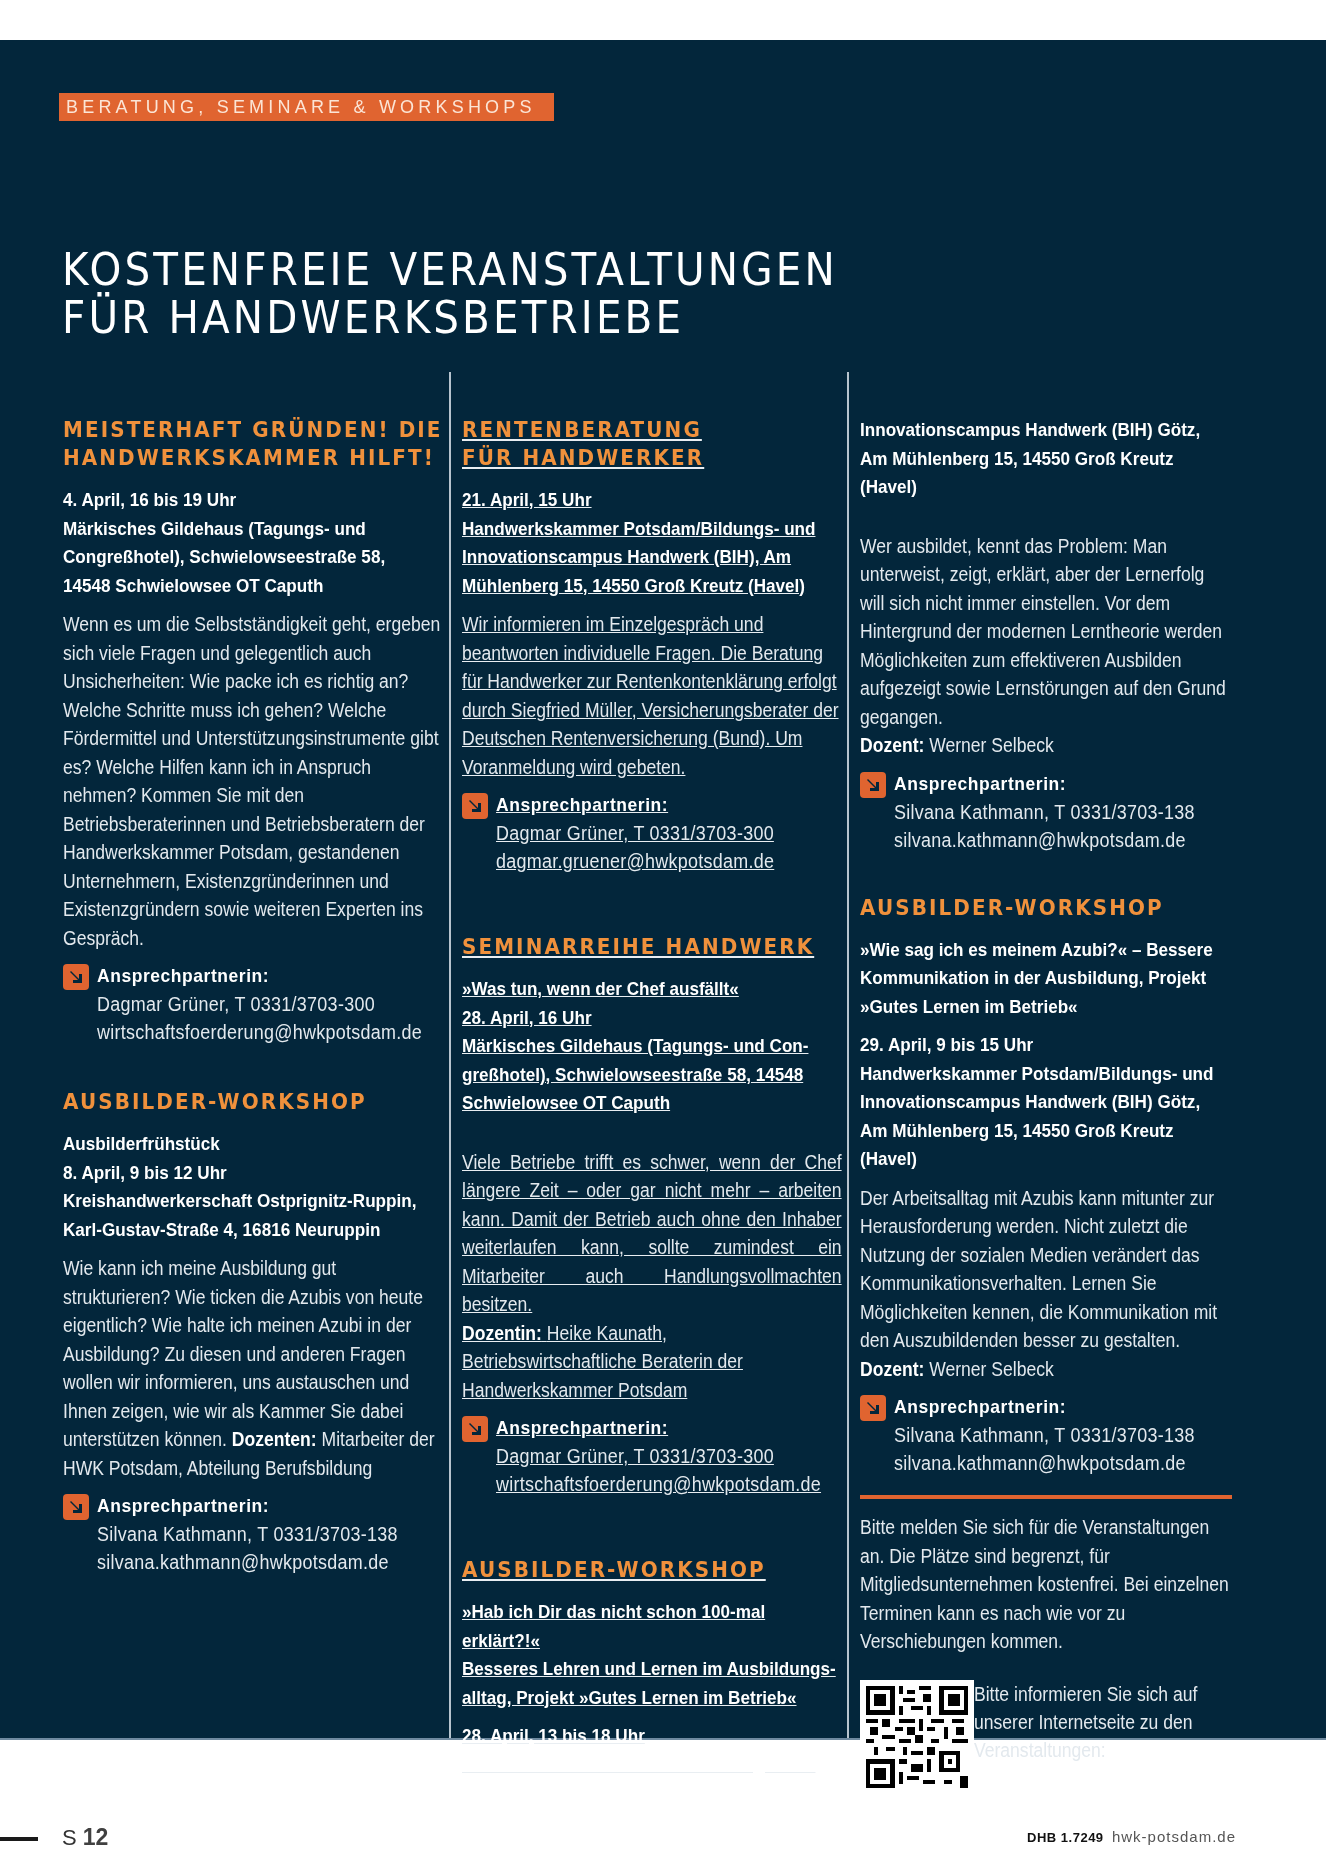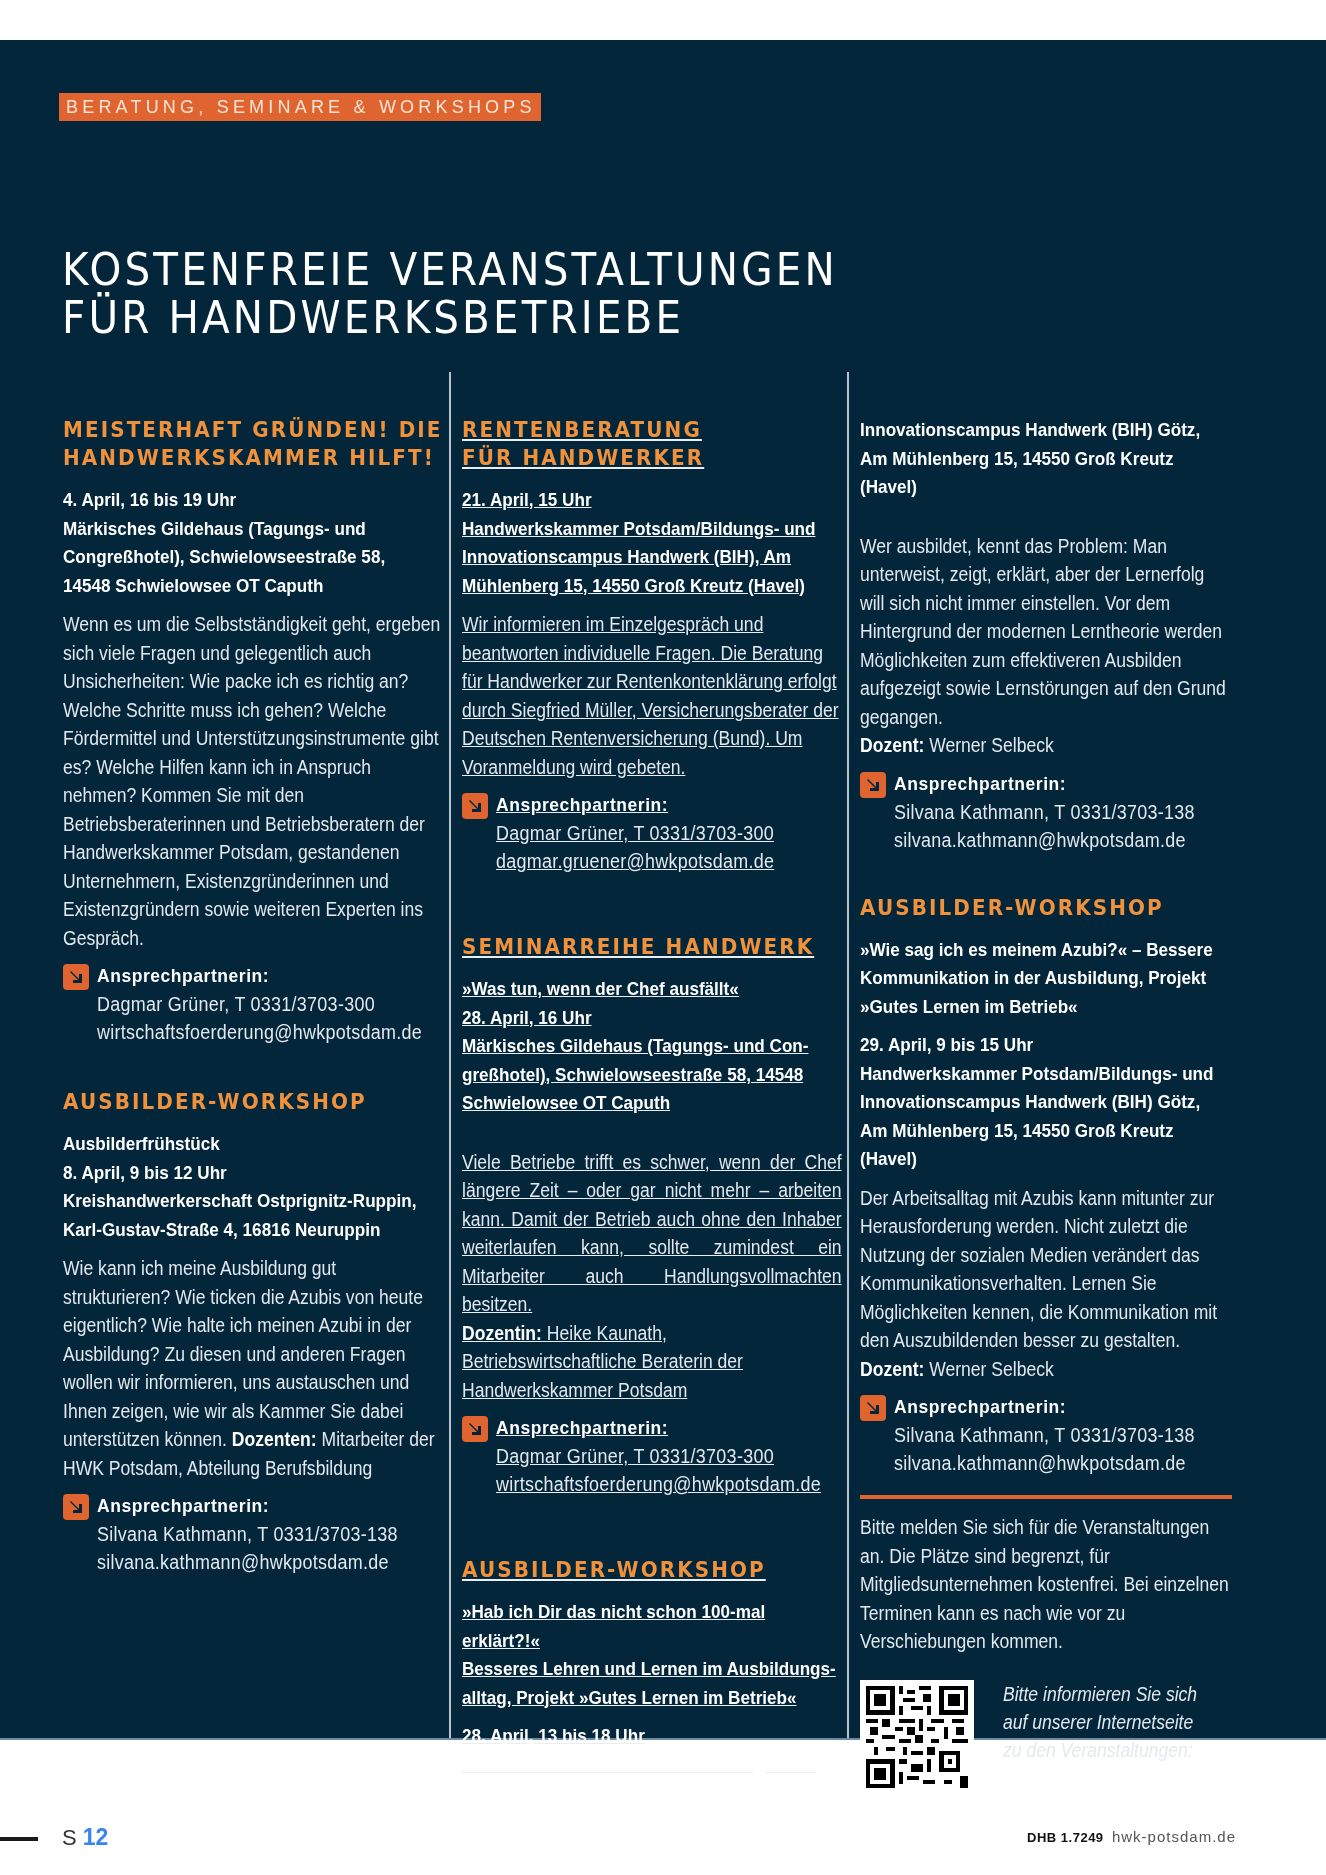--- a/index.html
+++ b/index.html
@@ -8,21 +8,21 @@
 
   .panel {
     position: absolute; left: 0; top: 40px; width: 1326px; height: 1700px;
     background: #03263b; border-bottom: 2px solid #6f8aa0;
   }
   .kicker {
     position: absolute; left: 59px; top: 93px; height: 28px;
     background: #e06430; color: #fbe5d6;
     font-family: "Liberation Sans Narrow", "Liberation Sans", sans-serif;
     font-size: 18px; letter-spacing: 4.2px; line-height: 28px;
-    padding: 0 5px 0 7px; white-space: nowrap;
+    padding: 0 18px 0 7px; white-space: nowrap;
   }
   .title {
     position: absolute; left: 62px; top: 246px; color: #ffffff;
     font-family: "DejaVu Sans", sans-serif; font-weight: normal;
     font-size: 44px; line-height: 48px; letter-spacing: 3.4px;
     transform: scaleX(0.92); transform-origin: left top;
   }
   .title span { display: block; }
 
   .col { position: absolute; top: 372px; color: #e9eef2; margin-top: 44px; }
@@ -60,31 +60,31 @@
     font-size: 19px; line-height: 28px; color: #ffffff; letter-spacing: 0.6px;
     transform: scaleX(0.92); transform-origin: left top; width: 110%;
   }
   .contact-line {
     font-family: "Liberation Sans Narrow", "Liberation Sans", sans-serif;
     font-size: 19.5px; line-height: 28px; color: #e3e9ee; letter-spacing: 0.3px;
     transform: scaleX(0.92); transform-origin: left top; width: 110%; white-space: nowrap;
   }
   .orange-rule { height: 4px; background: #e06430; margin: 18px 0 14px 0; }
 
-  .qr-row { display: flex; gap: 29px; margin-top: 24px; font-style: italic; }
+  .qr-row { display: flex; gap: 0; margin-top: 24px; }
   .qr { width: 114px; height: 114px; background: #ffffff; padding: 6px; flex: 0 0 114px; }
   .qr-text {
     font-family: "Liberation Sans Narrow", "Liberation Sans", sans-serif; font-size: 19.5px;
     line-height: 28px; color: #e3e9ee; transform: scaleX(0.9); transform-origin: left top; width: 120%;
   }
   .qr-link { font-weight: bold; color: #ffffff; font-size: 17px; }
 
   .footer-bar { position: absolute; left: 0; top: 1837px; width: 38px; height: 4px; background: #1a1a1a; }
   .pagenum { position: absolute; left: 62px; top: 1822px; font-size: 22px; color: #333; line-height: 30px; }
-  .pagenum b { font-weight: bold; color: #3b82f6; font-size: 23px; }
+  .pagenum b { font-weight: bold; color: #404040; font-size: 23px; }
   .footer-right { position: absolute; right: 90px; top: 1826px; font-size: 15px; line-height: 22px; color: #555; }
   .footer-right b { color: #111; font-size: 13px; letter-spacing: 0.5px; }
   .footer-right span.site { letter-spacing: 1px; }
 </style>
 </head>
 <body>
 
 <div class="panel"></div>
 
 <div class="kicker">BERATUNG, SEMINARE &amp; WORKSHOPS</div>

